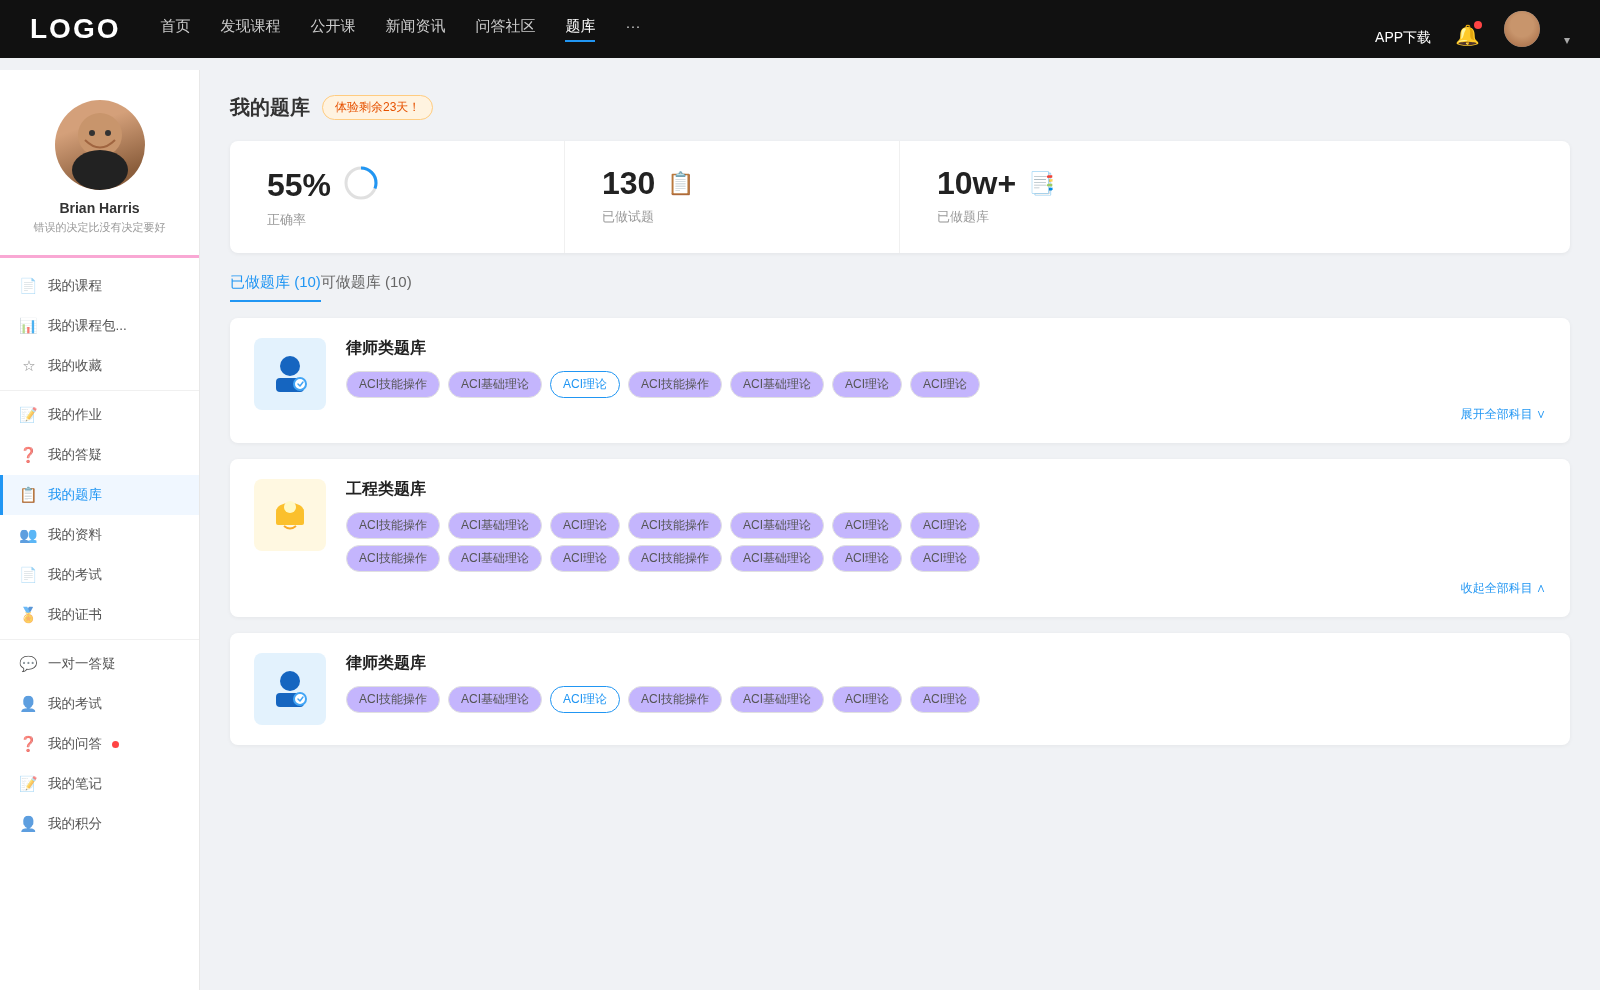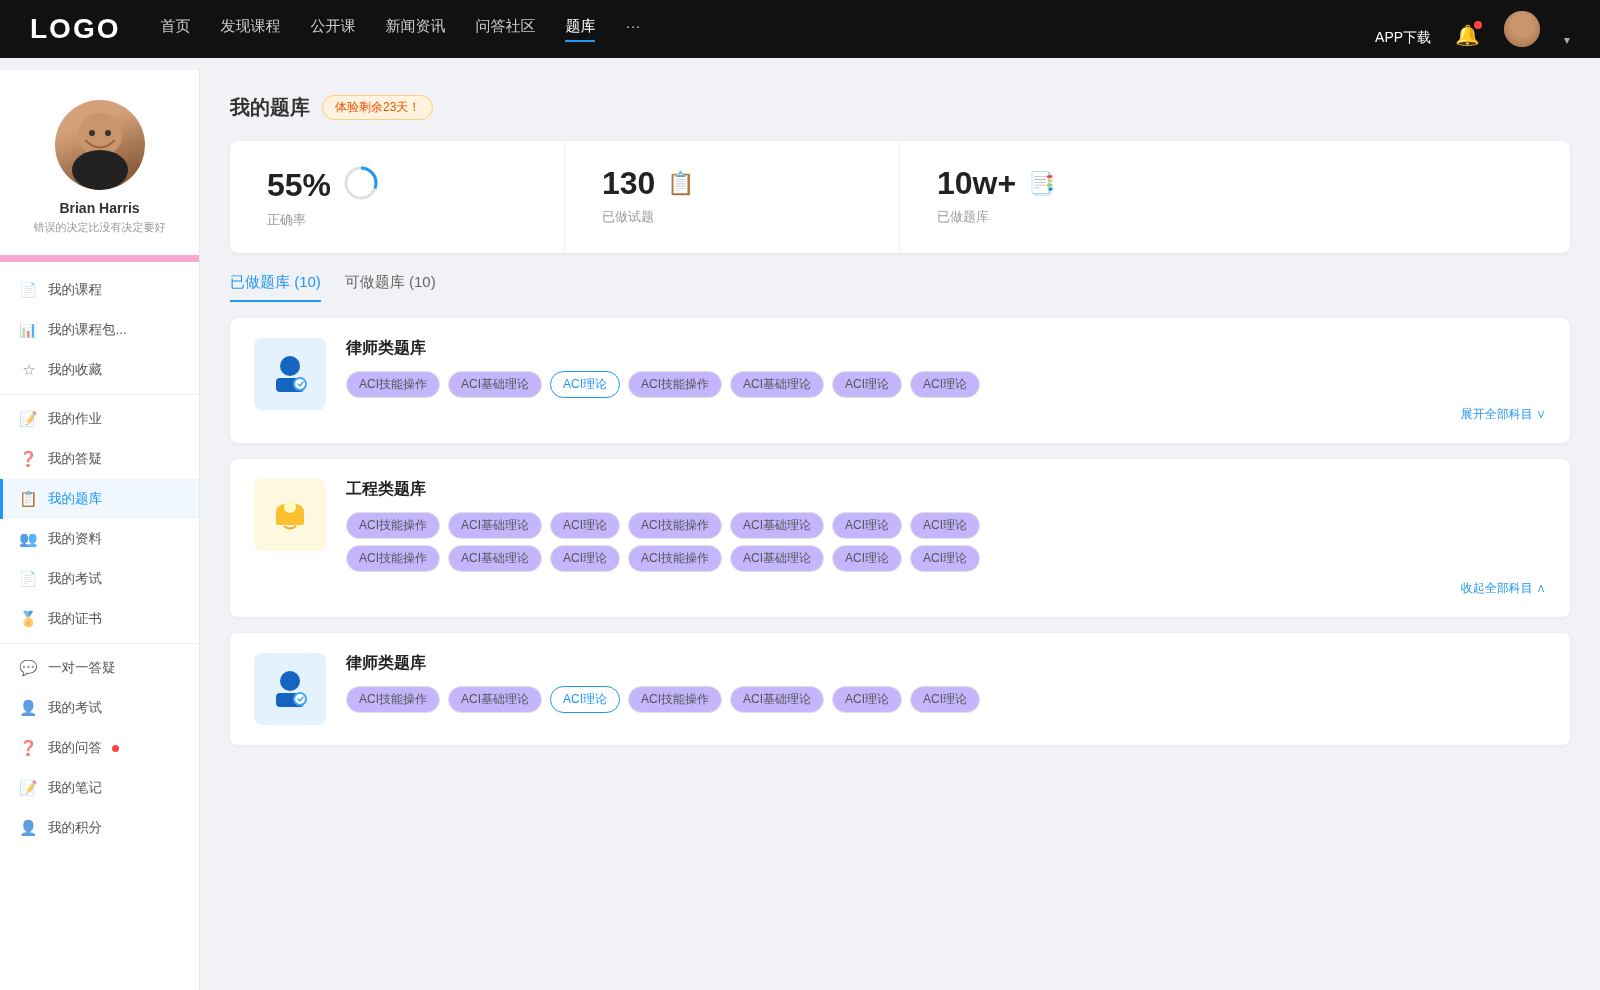--- a/index.html
+++ b/index.html
@@ -88,21 +88,21 @@
       min-height: calc(990px - 70px);
       padding-top: 20px;
       flex-shrink: 0;
       border-right: 1px solid #e8e8e8;
     }
     .sidebar-profile {
       display: flex;
       flex-direction: column;
       align-items: center;
       padding: 10px 0 20px;
-      border-bottom: 7px solid #f9a8d4;
+      border-bottom: 3px solid #f9a8d4;
       margin-bottom: 8px;
     }
     .avatar-wrap {
       width: 90px; height: 90px;
       border-radius: 50%;
       background: #e0e0e0;
       overflow: hidden;
       margin-bottom: 10px;
     }
     .avatar-img {
@@ -218,21 +218,20 @@
       color: #222;
     }
     .stat-label {
       font-size: 13px;
       color: #999;
     }
 
     
     .tabs-row {
       display: flex;
-      gap: 24px;
       margin-bottom: 16px;
     }
     .tab {
       font-size: 15px;
       color: #666;
       cursor: pointer;
       padding-bottom: 8px;
       border-bottom: 2px solid transparent;
     }
     .tab.active {

